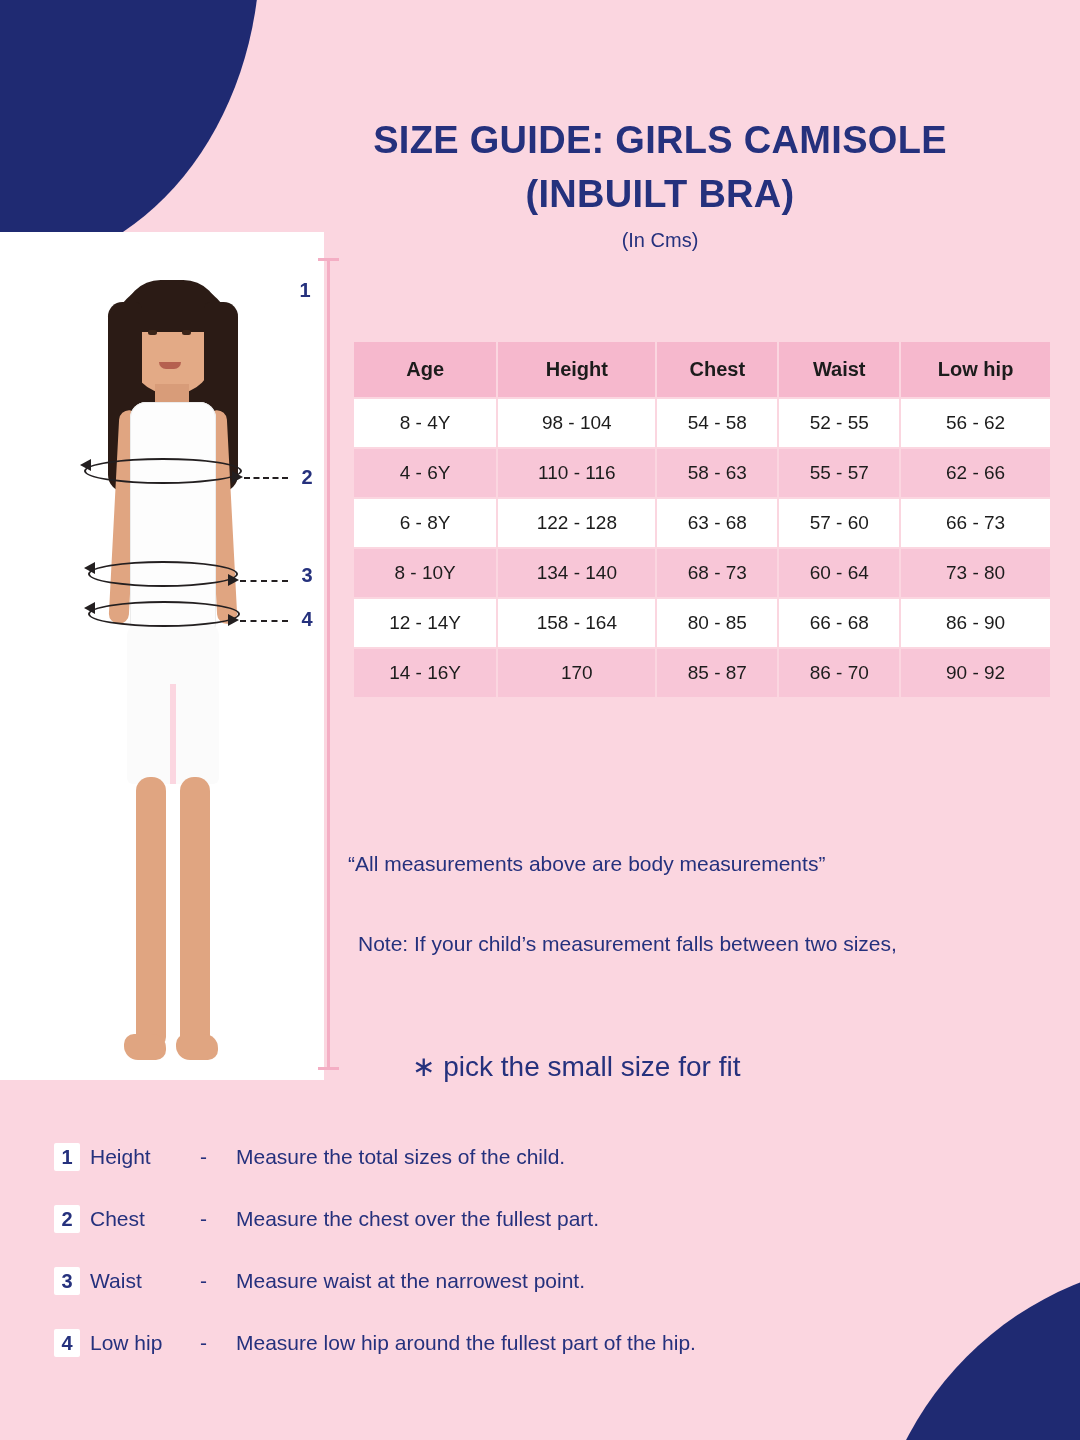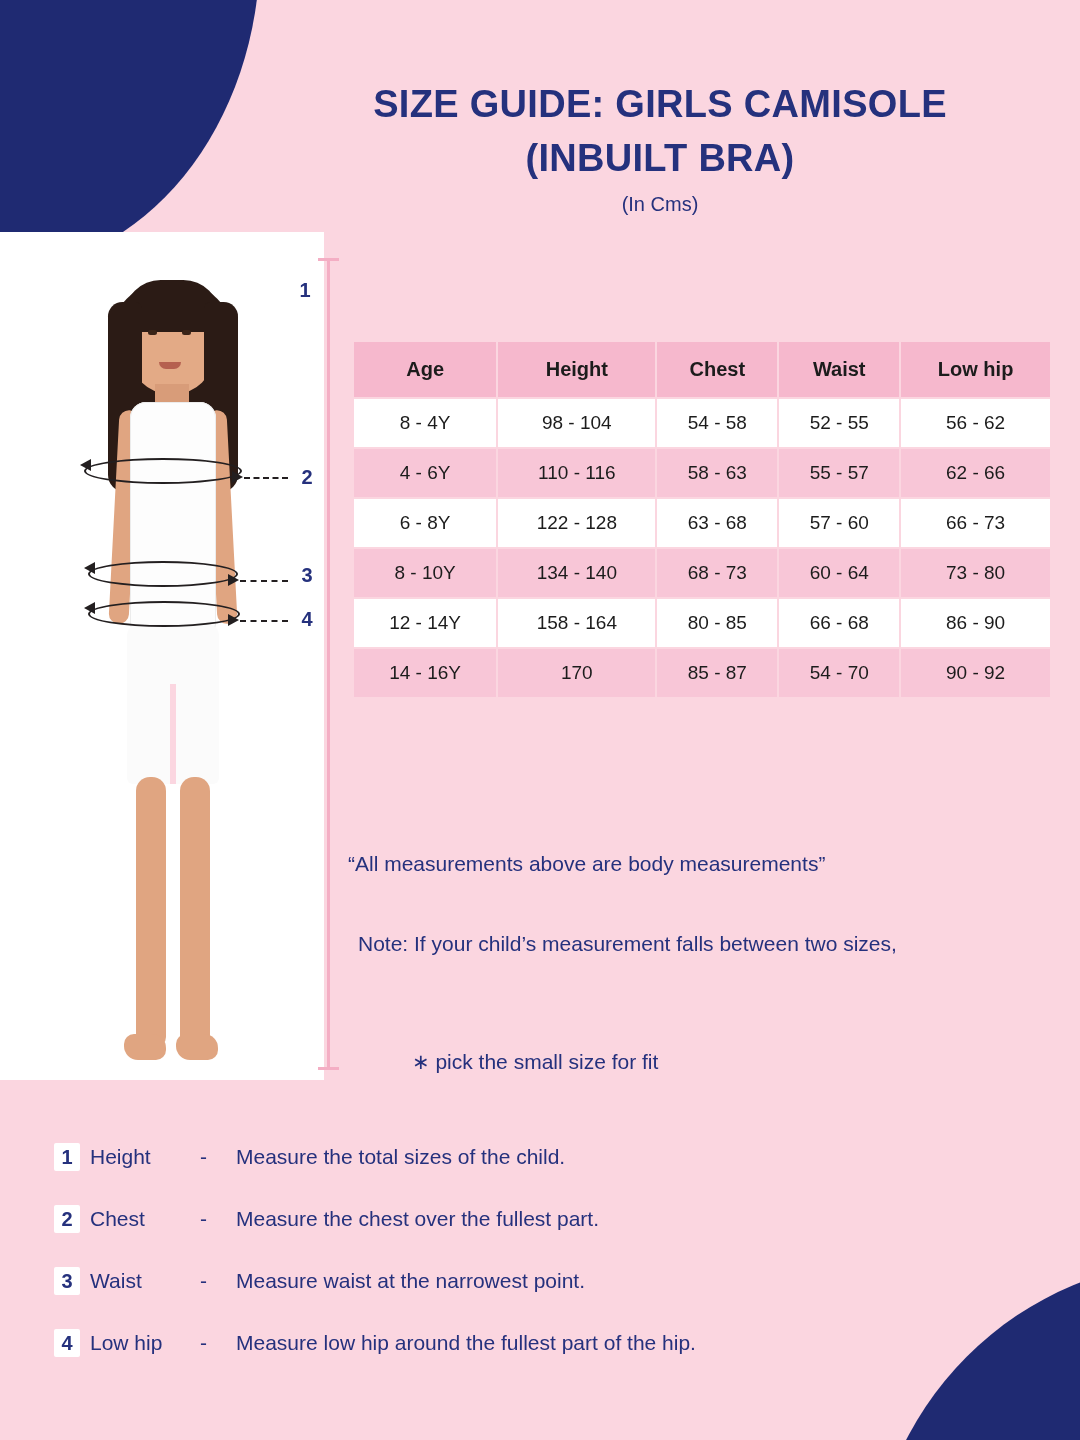--- a/index.html
+++ b/index.html
@@ -45,20 +45,21 @@
     left: 255px; top: 78px;
     width: 810px;
     text-align: center;
     color: #25317d;
   }
   .title {
     font-size: 38px;
     font-weight: bold;
     line-height: 1.42;
     letter-spacing: 0.3px;
+    margin-top: 36px;
   }
   .subtitle {
     margin-top: 7px;
     font-size: 20px;
     color: #25317d;
   }
 
   
   .girl-wrap {
     position: absolute;
@@ -222,21 +223,21 @@
   .note-main {
     position: absolute; left: 358px; top: 932px;
     font-size: 21px; color: #25317d;
   }
   .note-b1 {
     position: absolute; left: 412px; top: 994px;
     font-size: 21px; color: #25317d;
   }
   .note-b2 {
     position: absolute; left: 412px; top: 1050px;
-    font-size: 21px; color: #25317d;
+    font-size: 28px; color: #25317d;
   }
 
   
   .legend {
     position: absolute; left: 54px; top: 1126px;
     width: 980px;
   }
   .legend-row {
     display: flex; align-items: center;
     height: 62px;
@@ -362,21 +363,21 @@
           <td>12 - 14Y</td>
           <td>158 - 164</td>
           <td>80 - 85</td>
           <td>66 - 68</td>
           <td>86 - 90</td>
         </tr>
         <tr>
           <td>14 - 16Y</td>
           <td>170</td>
           <td>85 - 87</td>
-          <td>54 - 70</td>
+          <td>86 - 70</td>
           <td>90 - 92</td>
         </tr>
       </tbody>
     </table>
   </div>
 
   <div class="note-quote">“All measurements above are body measurements”</div>
   <div class="note-main">Note: If your child’s measurement falls between two sizes,</div>
   <div class="note-b2">∗ pick the small size for fit</div>
 

